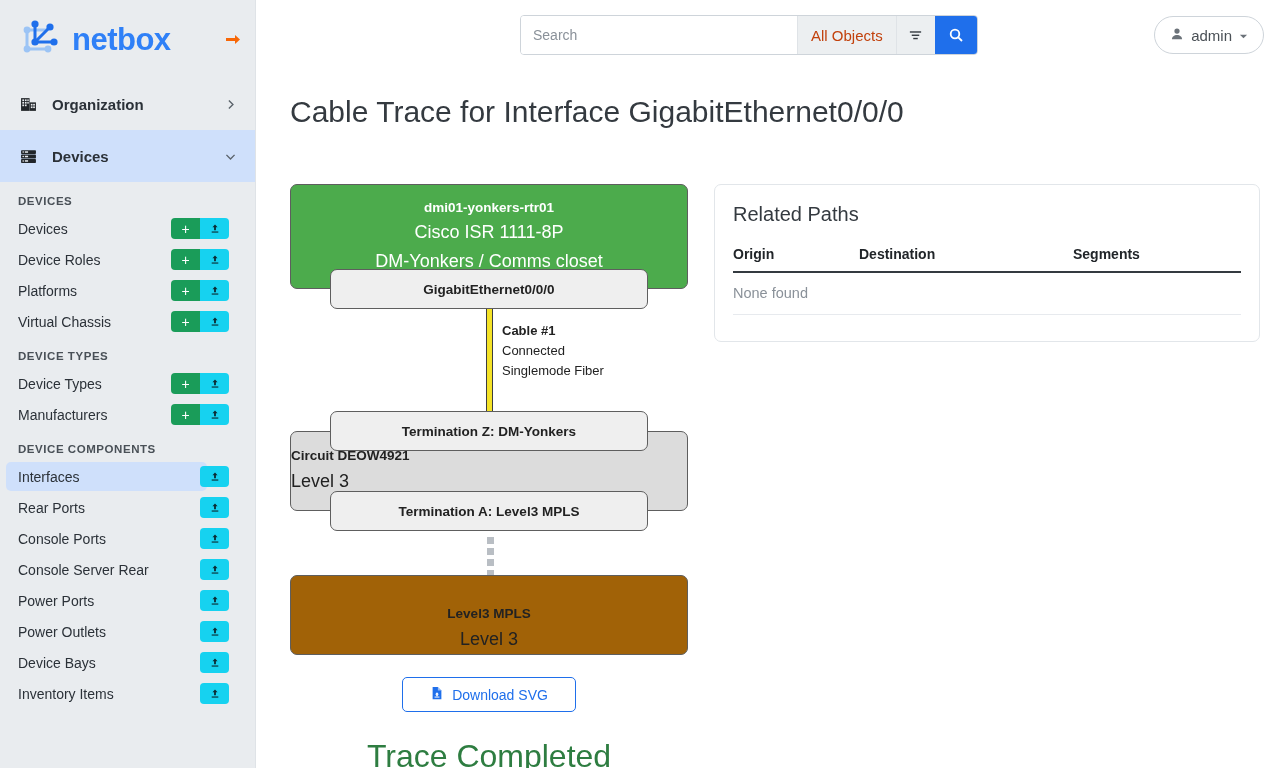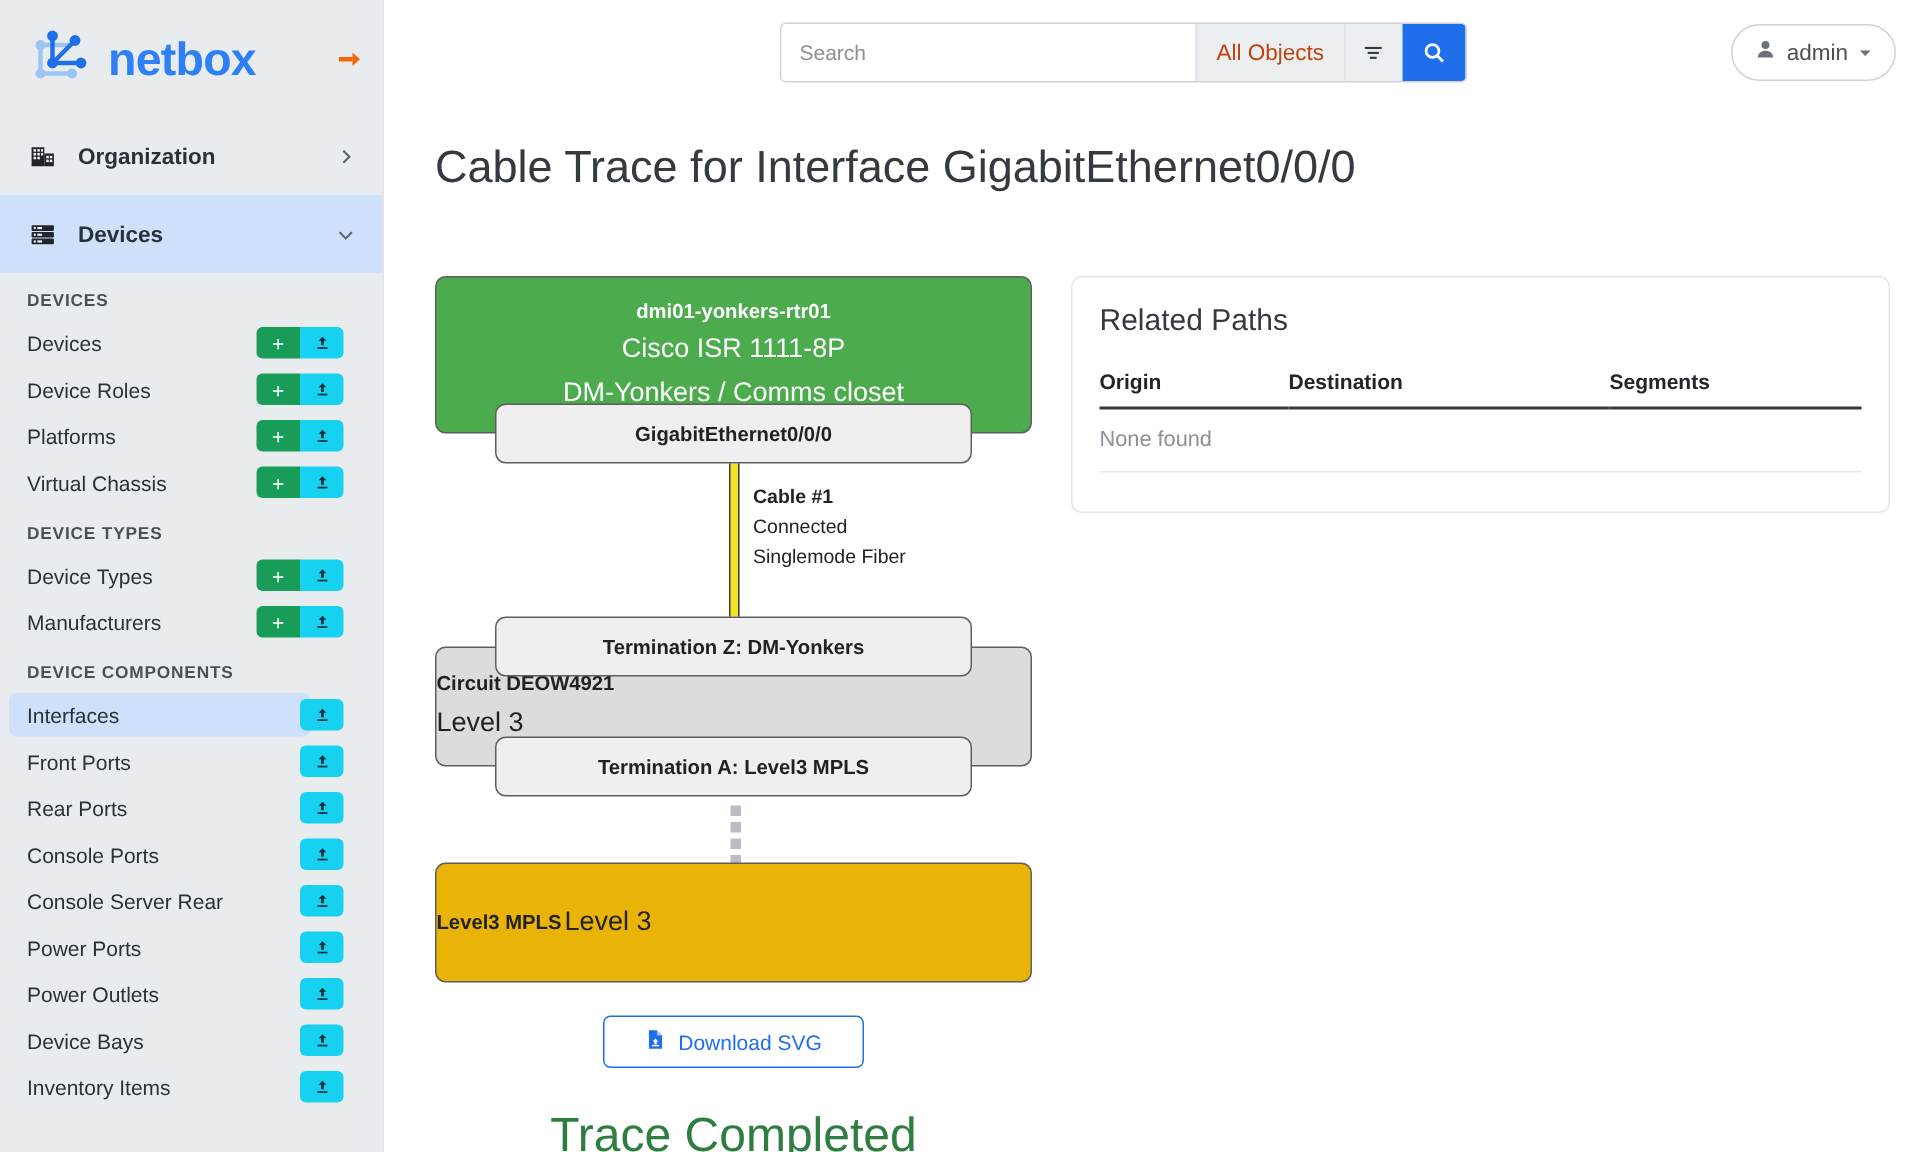--- a/index.html
+++ b/index.html
@@ -119,22 +119,22 @@
     background: #efefef; color: #222; width: 318px; margin: 0 auto;
     height: 40px; display: flex; align-items: center; justify-content: center;
     font-size: 13.5px; font-weight: 700; position: relative; z-index: 3;
   }
   .node-circuit {
     background: #dcdcdc; color: #222; height: 80px;
     display: flex; flex-direction: column; align-items: flex-start; justify-content: center;
     gap: 2px; position: relative; z-index: 1;
   }
   .node-provider {
-    background: #eab308; color: #222; height: 80px;
-    display: flex; flex-direction: row; align-items: center; justify-content: flex-start; gap: 2px;
+    background: #a16207; color: #222; height: 80px;
+    display: flex; flex-direction: column; align-items: center; justify-content: flex-end; gap: 2px;
   }
   .pull-up { margin-top: -20px; }
 
   .cable-seg { height: 102px; position: relative; }
   .cable-line {
     position: absolute; left: 199px; top: 0; width: 7px; height: 102px;
     background: #f5e327; border-left: 1px solid #3d3d3d; border-right: 1px solid #3d3d3d;
     transform: translateX(-3px);
   }
   .cable-label {
@@ -340,31 +340,20 @@
               <rect x="3.6" y="11.3" width="8.8" height="1.5"></rect>
             </svg>
           </span>
       </span>
     </div>
 
     <div class="sect-head">Device Components</div>
     <div class="menu-row">
       <span class="hl"></span>
       <span class="lbl">Interfaces</span>
-      <span class="btns">
-        <span class="mini-btn mini-up solo">
-            <svg viewBox="0 0 16 16" width="12" height="12" fill="#0b2b33">
-              <path d="M8 2l3.4 3.6H9.2v4H6.8v-4H4.6z"></path>
-              <rect x="3.6" y="11.3" width="8.8" height="1.5"></rect>
-            </svg>
-          </span>
-      </span>
-    </div>
-    <div class="menu-row">
-      <span class="lbl">Front Ports</span>
       <span class="btns">
         <span class="mini-btn mini-up solo">
             <svg viewBox="0 0 16 16" width="12" height="12" fill="#0b2b33">
               <path d="M8 2l3.4 3.6H9.2v4H6.8v-4H4.6z"></path>
               <rect x="3.6" y="11.3" width="8.8" height="1.5"></rect>
             </svg>
           </span>
       </span>
     </div>
     <div class="menu-row">

